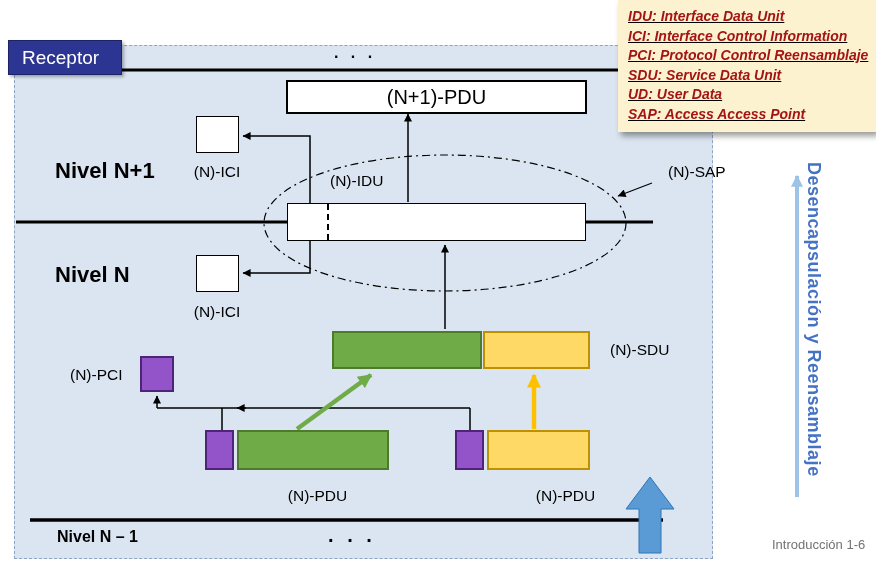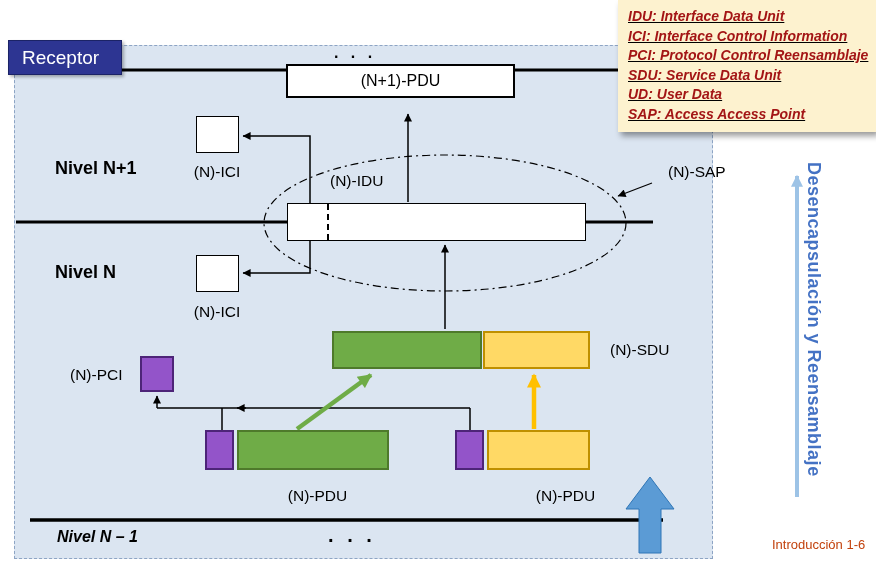--- a/index.html
+++ b/index.html
@@ -16,57 +16,57 @@
             padding-left:13px;box-shadow:2px 2px 3px rgba(0,0,0,.3);}
 
   .legend{position:absolute;left:618px;top:0;width:258px;z-index:3;box-sizing:border-box;
           background:var(--legend-bg);padding:7px 4px 8px 10px;
           box-shadow:3px 4px 6px rgba(0,0,0,.4);text-decoration:underline;}
   .legend-line{font-size:14px;line-height:19.5px;font-style:italic;font-weight:bold;
                color:var(--legend-text);white-space:nowrap;}
 
   .box{position:absolute;background:#fff;border:2px solid #000;box-sizing:border-box;z-index:2;
        display:flex;align-items:center;justify-content:center;font-size:15px;color:#000;}
-  .npdu{left:286px;top:64px;width:229px;height:34px;font-size:16px;}
+  .npdu{left:286px;top:80px;width:301px;height:34px;font-size:20px;}
   .ici-top{left:196px;top:116px;width:43px;height:37px;border-width:1.5px;}
   .ici-bot{left:196px;top:255px;width:43px;height:37px;border-width:1.5px;}
   .idu{left:287px;top:203px;width:299px;height:38px;border-width:1.5px;}
   .idu-divider{position:absolute;left:39px;top:0;bottom:0;border-left:2px dashed #000;}
 
   .bar{position:absolute;box-sizing:border-box;z-index:2;}
   .sdu-green {left:332px;top:331px;width:150px;height:38px;background:var(--green);border:2px solid var(--green-border);}
   .sdu-yellow{left:483px;top:331px;width:107px;height:38px;background:var(--yellow);border:2px solid var(--yellow-border);}
   .pci{left:140px;top:356px;width:34px;height:36px;background:var(--purple);border:2px solid var(--purple-border);}
   .pdu-l-p{left:205px;top:430px;width:29px;height:40px;background:var(--purple);border:2px solid var(--purple-border);}
   .pdu-l-g{left:237px;top:430px;width:152px;height:40px;background:var(--green);border:2px solid var(--green-border);}
   .pdu-r-p{left:455px;top:430px;width:29px;height:40px;background:var(--purple);border:2px solid var(--purple-border);}
   .pdu-r-y{left:487px;top:430px;width:103px;height:40px;background:var(--yellow);border:2px solid var(--yellow-border);}
 
   .lbl{position:absolute;z-index:2;color:#000;font-size:15.5px;white-space:nowrap;}
-  .nivel{font-weight:bold;font-size:18px;}
+  .nivel{font-weight:bold;font-size:22px;}
   .nivel.n1 {left:55px;top:158px;}
   .nivel.nn {left:55px;top:262px;}
-  .nivel.nm1{left:57px;top:528px;font-size:16px;font-style:italic;}
+  .nivel.nm1{left:57px;top:528px;font-size:16px;}
   .ici-top-lbl{left:177px;top:163px;width:80px;text-align:center;}
   .ici-bot-lbl{left:177px;top:303px;width:80px;text-align:center;}
   .idu-lbl{left:330px;top:172px;}
   .sap-lbl{left:668px;top:163px;}
   .sdu-lbl{left:610px;top:341px;}
   .pci-lbl{left:70px;top:366px;}
   .pdu-l-lbl{left:260px;top:487px;width:115px;text-align:center;}
   .pdu-r-lbl{left:508px;top:487px;width:115px;text-align:center;}
 
   .ellipsis{position:absolute;z-index:2;font-weight:bold;letter-spacing:4px;color:#000;text-align:center;}
   .ellipsis.top{left:325px;top:44px;width:60px;font-size:16px;}
   .ellipsis.bottom{left:322px;top:524px;width:60px;font-size:20px;}
 
   .side-caption{position:absolute;left:803px;top:162px;height:348px;z-index:2;
                 writing-mode:vertical-rl;white-space:nowrap;
                 color:var(--caption-blue);font-size:18px;font-weight:bold;letter-spacing:.5px;}
-  .footer{position:absolute;left:772px;top:537px;width:100px;font-size:13px;color:#c2410c;z-index:2;}
+  .footer{position:absolute;left:772px;top:537px;width:100px;font-size:13px;color:#737373;z-index:2;}
 </style>
 </head>
 <body>
 
 <div class="slide">
 
   <div class="panel"></div>
 
   <svg class="overlay" width="876" height="567" viewBox="0 0 876 567">
     <defs>

